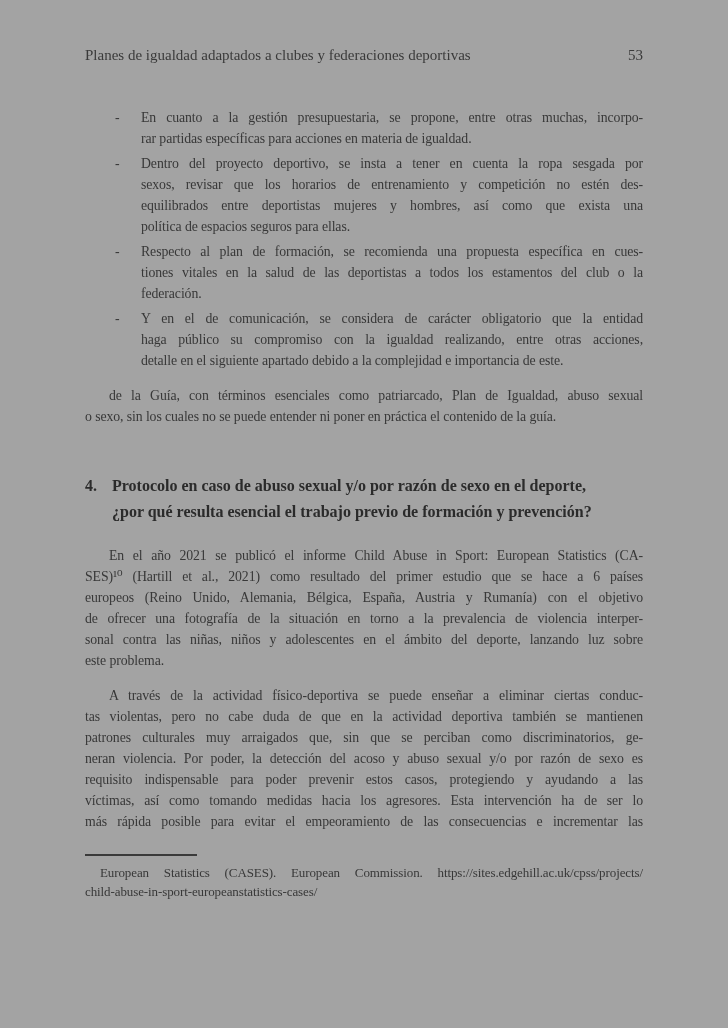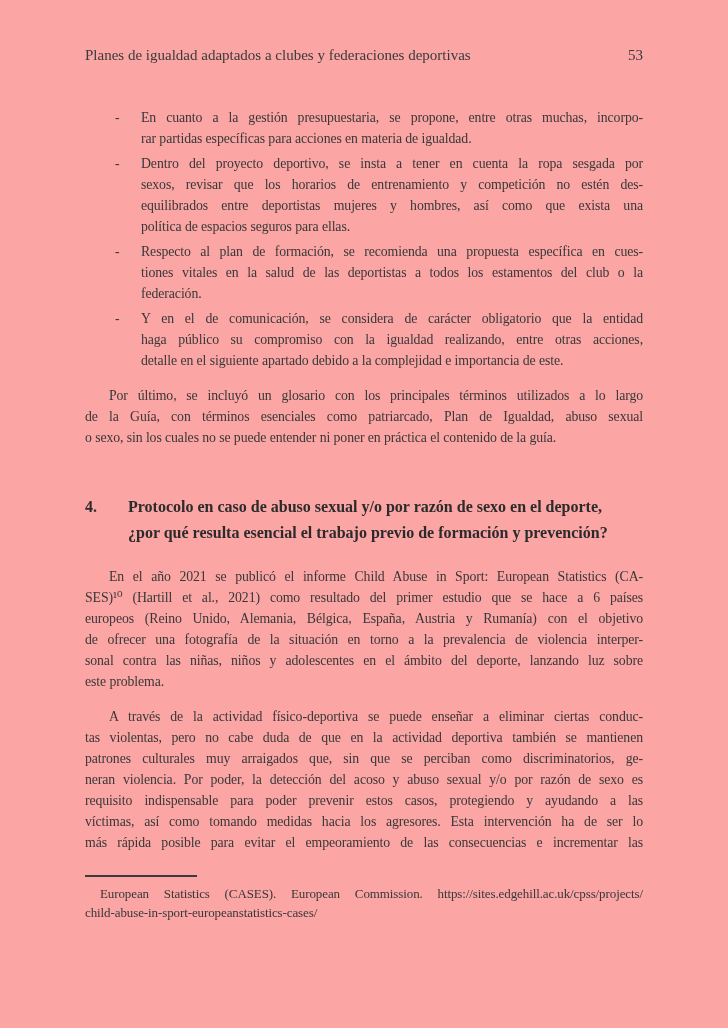--- a/index.html
+++ b/index.html
@@ -1,20 +1,20 @@
 <!DOCTYPE html>
 <html><head>
 <meta charset="utf-8">
 <style>
   html, body { margin: 0; padding: 0; background: #e9e9e9; }
   .page {
     width: 728px;
     height: 1028px;
     margin: 0 auto;
-    background: #fca5a5;
+    background: #a3a3a3;
     box-sizing: border-box;
     padding: 47px 85px 0 85px;
     font-family: "Liberation Serif", "DejaVu Serif", serif;
     color: #383838;
     overflow: hidden;
   }
   .page-header {
     display: flex;
     justify-content: space-between;
     align-items: baseline;
@@ -64,21 +64,20 @@
     font-size: 16px;
     line-height: 26px;
   }
   .heading-lines { flex: 1 1 auto; }
   .section-heading .line {
     font-size: 16px;
     line-height: 26px;
     letter-spacing: 0;
     text-align: left;
     text-align-last: left;
-    margin-left: 16px;
     -moz-text-align-last: left;
   }
   .footnote-rule {
     margin-top: 22px;
     width: 112px;
     height: 2px;
     background: #3a3a3a;
   }
   .footnote { margin-top: 7px; }
   .footnote .line {
@@ -127,21 +126,20 @@
       <span class="bullet-marker">-</span>
       <div class="bullet-content">
           <div class="line">Y en el de comunicación, se considera de carácter obligatorio que la entidad</div>
           <div class="line">haga público su compromiso con la igualdad realizando, entre otras acciones,</div>
           <div class="line last">detalle en el siguiente apartado debido a la complejidad e importancia de este.</div>
         </div>
     </div>
   </div>
 
   <div class="para">
-      <div class="line">Por último, se incluyó un glosario con los principales términos utilizados a lo largo</div>
       <div class="line">de la Guía, con términos esenciales como patriarcado, Plan de Igualdad, abuso sexual</div>
       <div class="line last">o sexo, sin los cuales no se puede entender ni poner en práctica el contenido de la guía.</div>
     </div>
 
   <div class="section-heading">
     <span class="heading-number">4.</span>
     <div class="heading-lines">
         <div class="line">Protocolo en caso de abuso sexual y/o por razón de sexo en el deporte,</div>
         <div class="line last">¿por qué resulta esencial el trabajo previo de formación y prevención?</div>
       </div>

